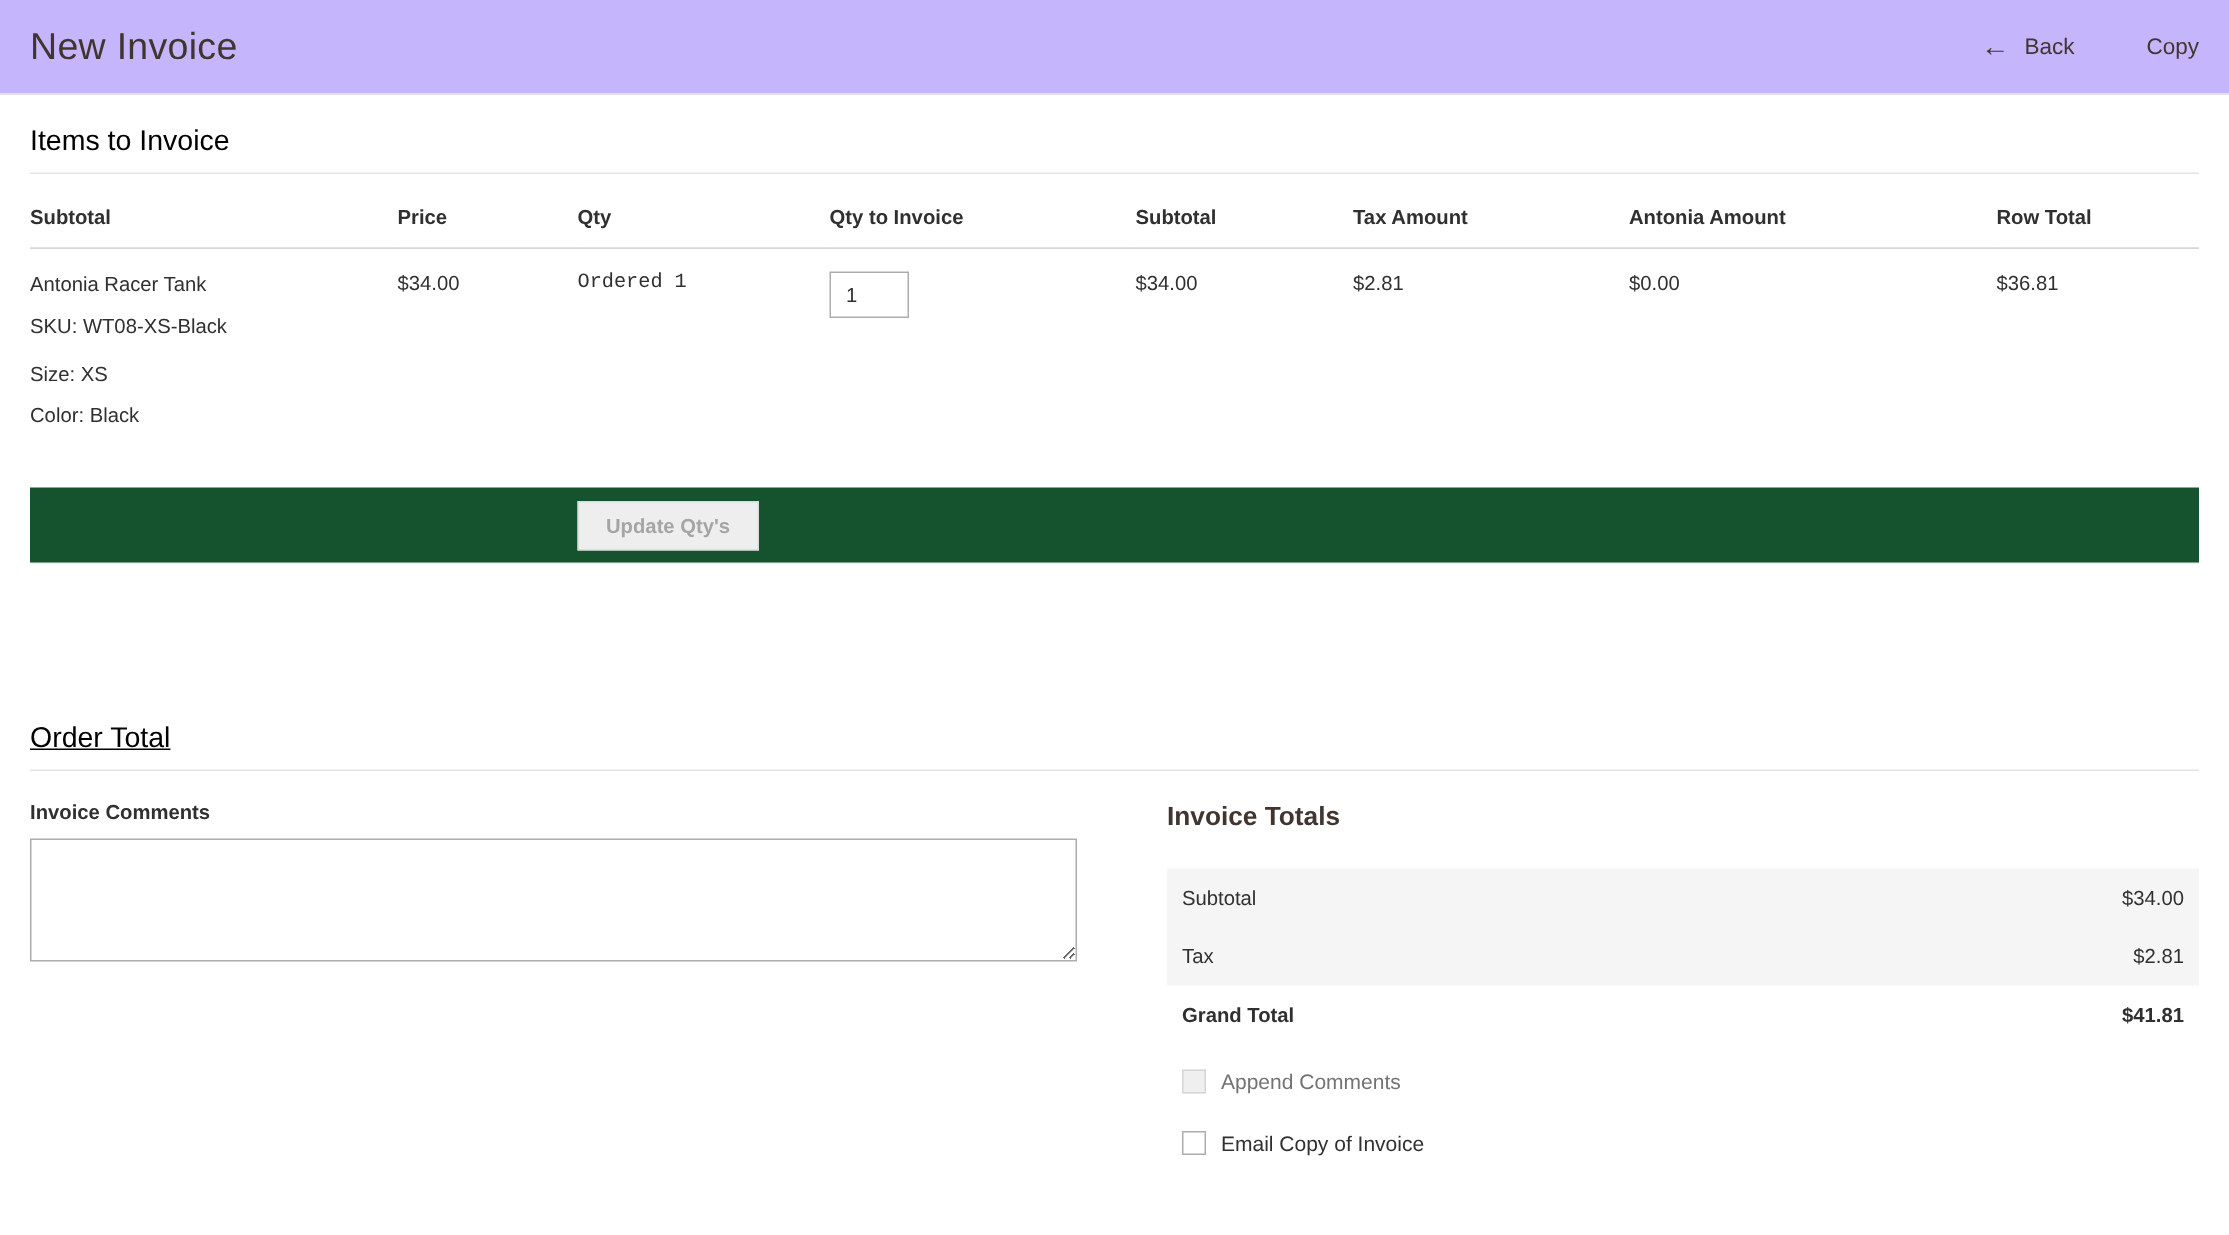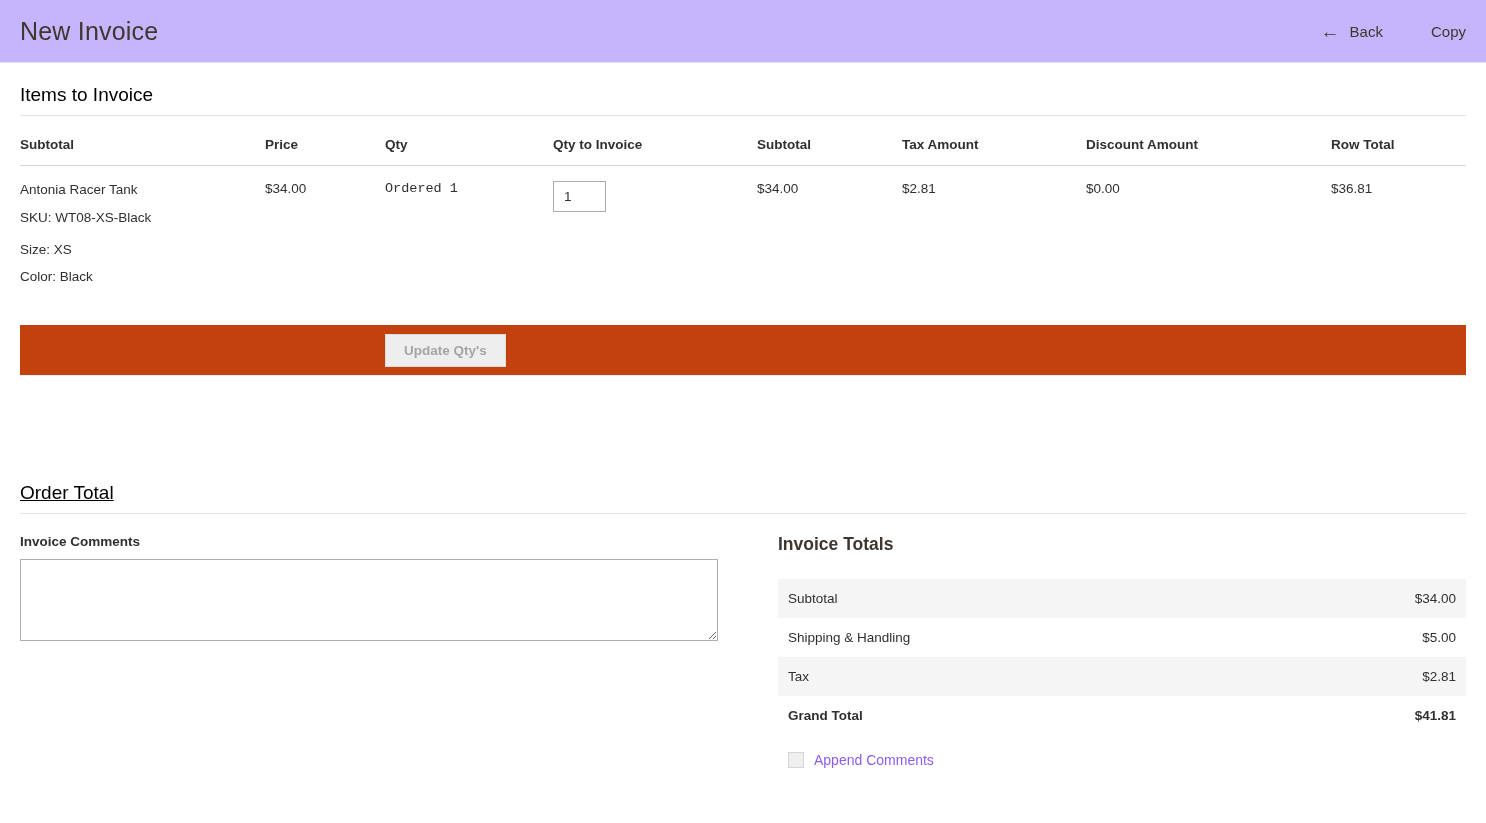--- a/index.html
+++ b/index.html
@@ -33,21 +33,21 @@
   .prod-line { margin-bottom:9px; line-height:18px; }
   .prod-name { margin-bottom:10px; }
   .qty-ordered { display:flex; gap:8px;font-family:Liberation Mono, monospace; }
   .qty-input {
     width:53px; height:31px; border:1px solid #adadad; background:#fff;
     font-family:inherit; font-size:13.5px; color:#303030; padding:0 0 0 10px;
   }
 
   
   .update-band {
-    background:#c2410c; height:51px; margin-top:15px; border-bottom:1px solid #ededed;
+    background:#14532d; height:51px; margin-top:15px; border-bottom:1px solid #ededed;
     display:flex; align-items:center;
   }
   .update-btn {
     margin-left:365px; background:#eeeeee; border:1px solid #dcdcdc; color:#a5a5a5;
     font-family:inherit; font-size:13.5px; font-weight:600; padding:8px 18px; cursor:default;
   }
 
   
   .order-total-title { margin-top:85px;text-decoration:underline; }
   .ot-columns { display:flex; margin-top:20px; }
@@ -68,21 +68,21 @@
   .totals-table tr.grand td { font-weight:700; }
 
   .chk-row { display:flex; align-items:center; gap:10px; margin:13px 0 0 10px; height:22px; }
   .chk-row:first-of-type { margin-top:14px; }
   .chk {
     appearance:none; -webkit-appearance:none; width:16px; height:16px;
     border:1px solid #adadad; background:#fff; margin:0; cursor:pointer;
   }
   .chk:disabled { background:#efefef; border-color:#d6d6d6; cursor:default; }
   .chk-label { font-size:14px; color:#303030; }
-  .chk-label.disabled { color:#8b5cf6; }
+  .chk-label.disabled { color:#737373; }
 </style>
 </head>
 <body>
 
 <header class="page-header">
   <h1 class="page-title">New Invoice</h1>
   <div class="header-actions">
     <button class="hdr-btn">
       <span class="back-arrow">←</span>
       <span>Back</span>
@@ -109,21 +109,21 @@
         <col class="col-rowtotal">
     </colgroup>
     <thead>
       <tr>
         <th>Subtotal</th>
         <th>Price</th>
         <th>Qty</th>
         <th>Qty to Invoice</th>
         <th>Subtotal</th>
         <th>Tax Amount</th>
-        <th>Discount Amount</th>
+        <th>Antonia Amount</th>
         <th>Row Total</th>
       </tr>
     </thead>
     <tbody>
       <tr>
         <td>
           <div class="prod-line prod-name">Antonia Racer Tank</div>
           <div class="prod-line">SKU: WT08-XS-Black</div>
           <div class="prod-line" style="margin-top:14px">Size: XS</div>
           <div class="prod-line">Color: Black</div>
@@ -161,35 +161,35 @@
 
     <div class="ot-right">
       <h3 class="sub-heading">Invoice Totals</h3>
 
       <table class="totals-table">
         <tbody>
           <tr class="stripe">
             <td>Subtotal</td>
             <td class="val">$34.00</td>
           </tr>
-          <tr>
-            <td>Shipping &amp; Handling</td>
-            <td class="val">$5.00</td>
-          </tr>
           <tr class="stripe">
             <td>Tax</td>
             <td class="val">$2.81</td>
           </tr>
           <tr class="grand">
             <td>Grand Total</td>
             <td class="val">$41.81</td>
           </tr>
         </tbody>
       </table>
 
       <div class="chk-row">
         <input type="checkbox" class="chk" disabled="" style="">
         <span class="chk-label disabled">Append Comments</span>
       </div>
+      <div class="chk-row" style="margin-top:19px">
+        <input type="checkbox" class="chk" style="">
+        <span class="chk-label">Email Copy of Invoice</span>
+      </div>
 
     </div>
   </div>
 </div>
 
 </body></html>

